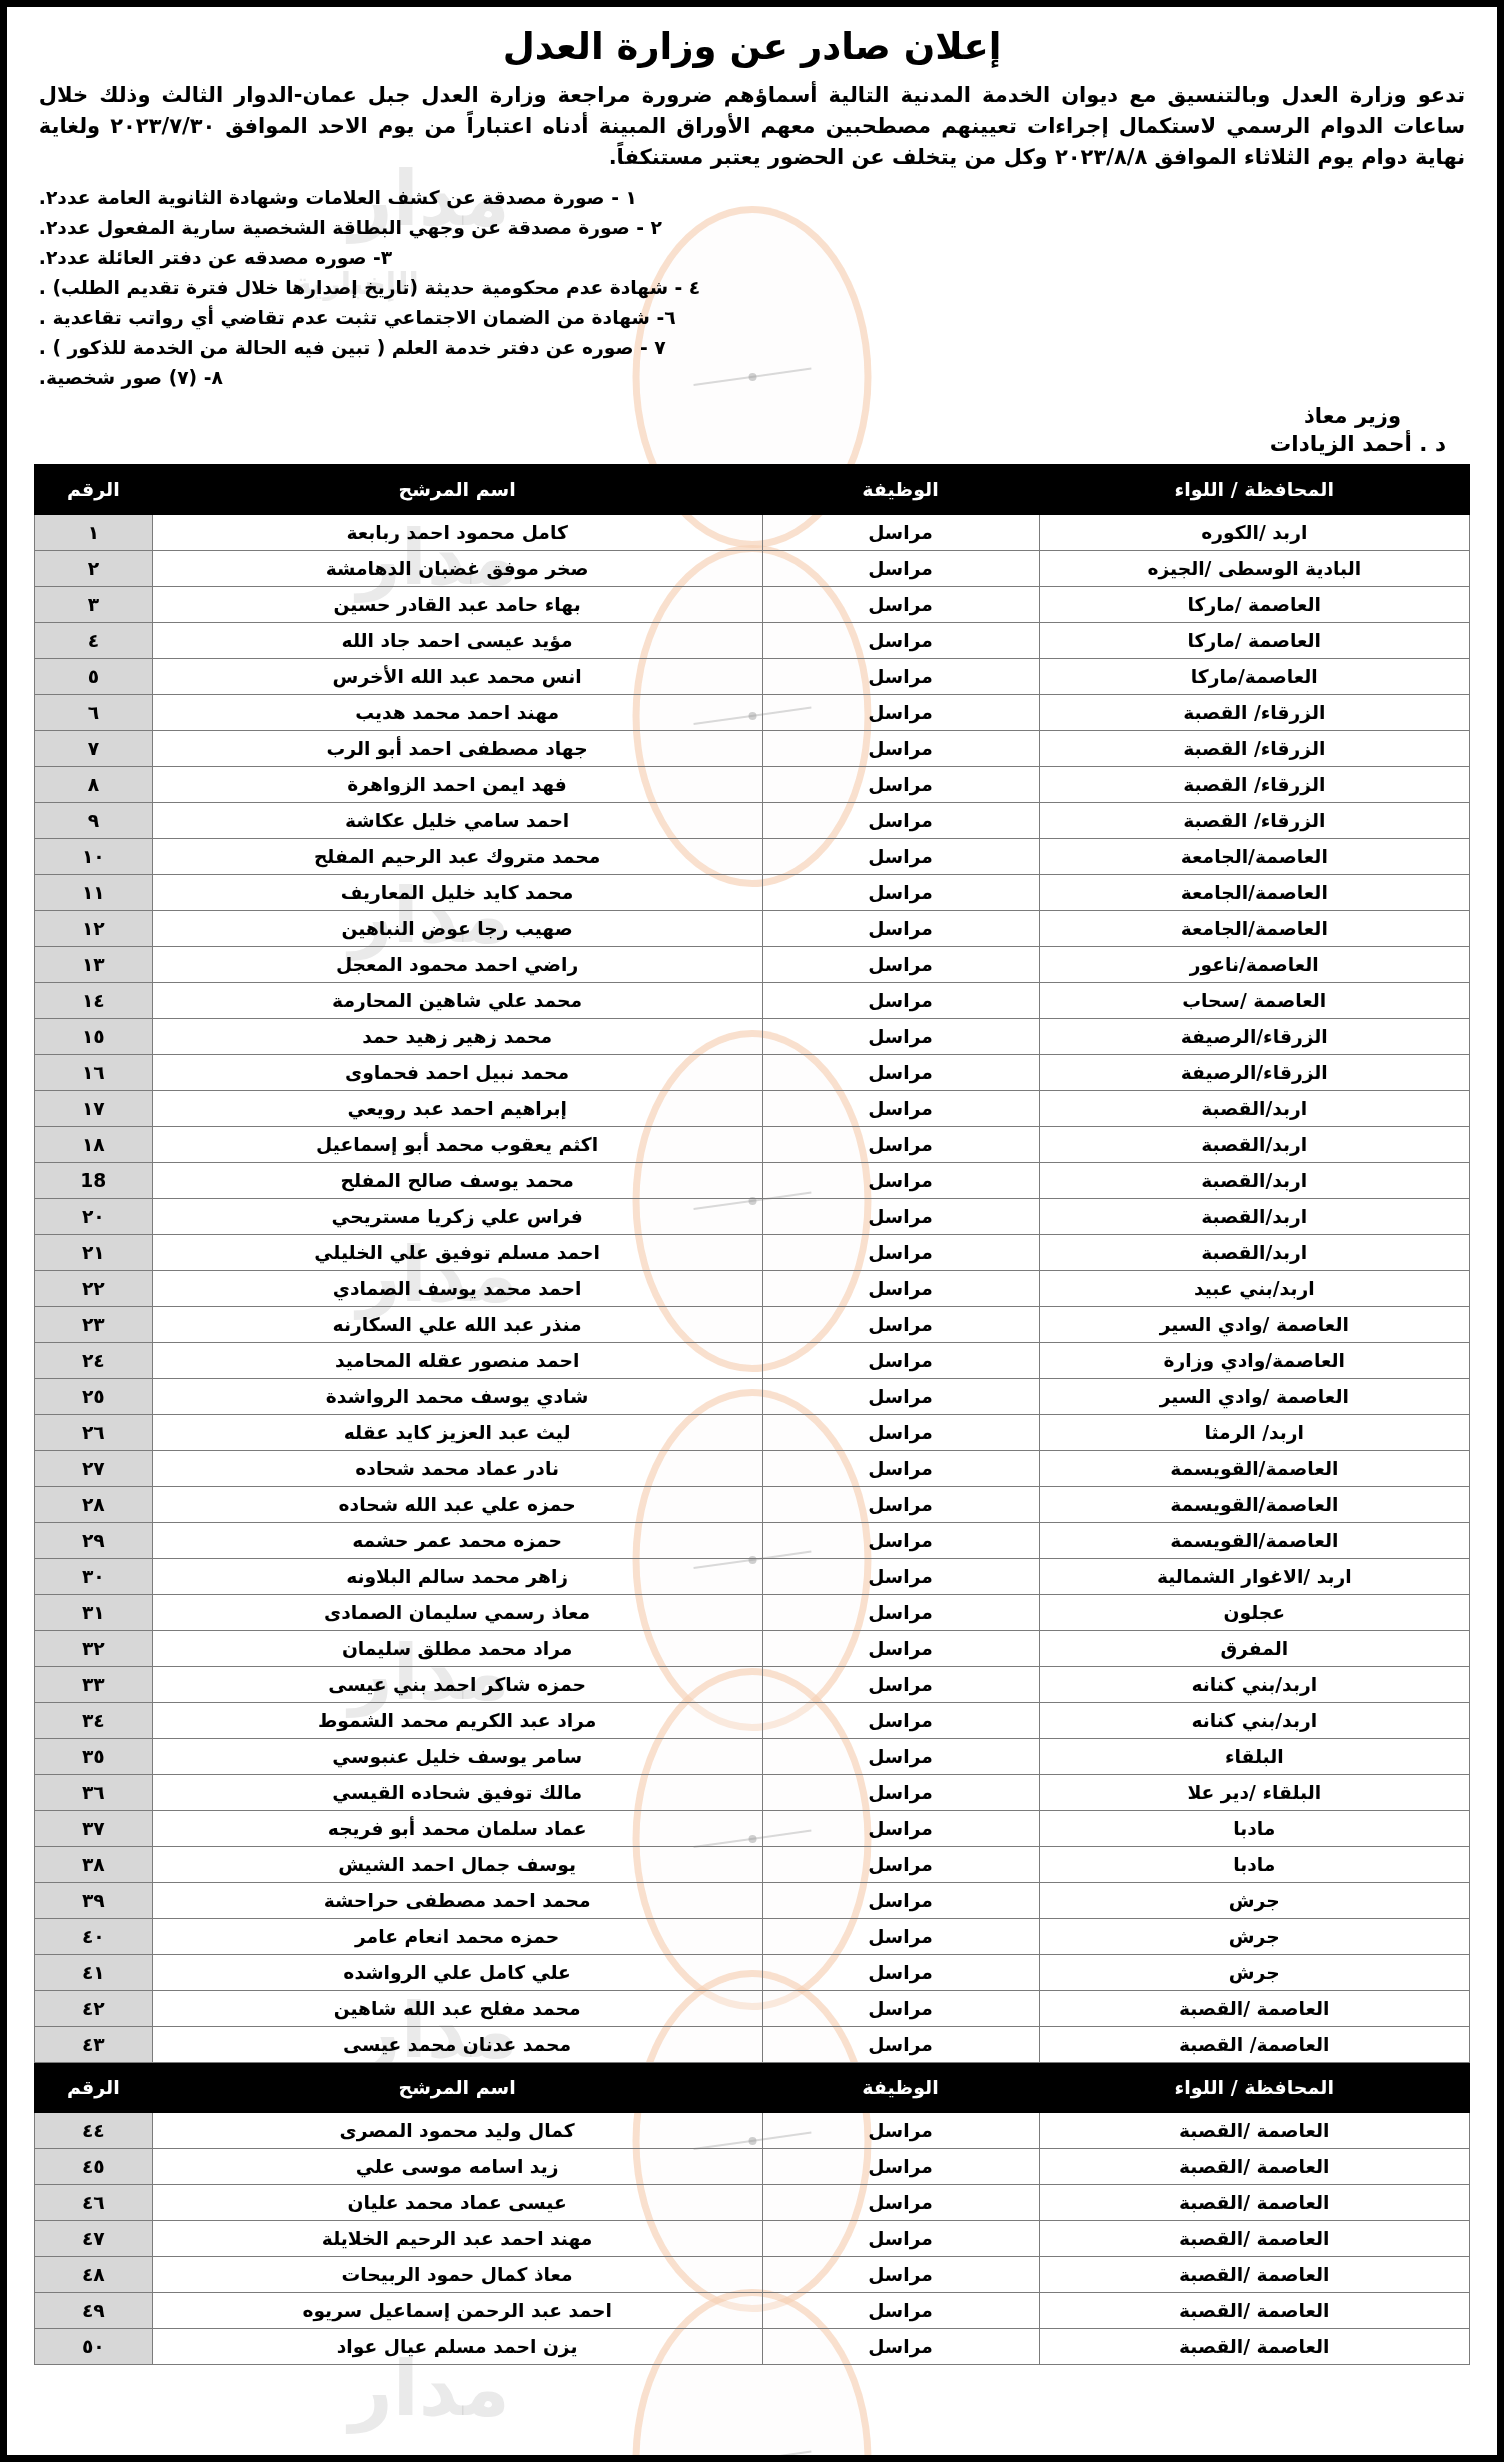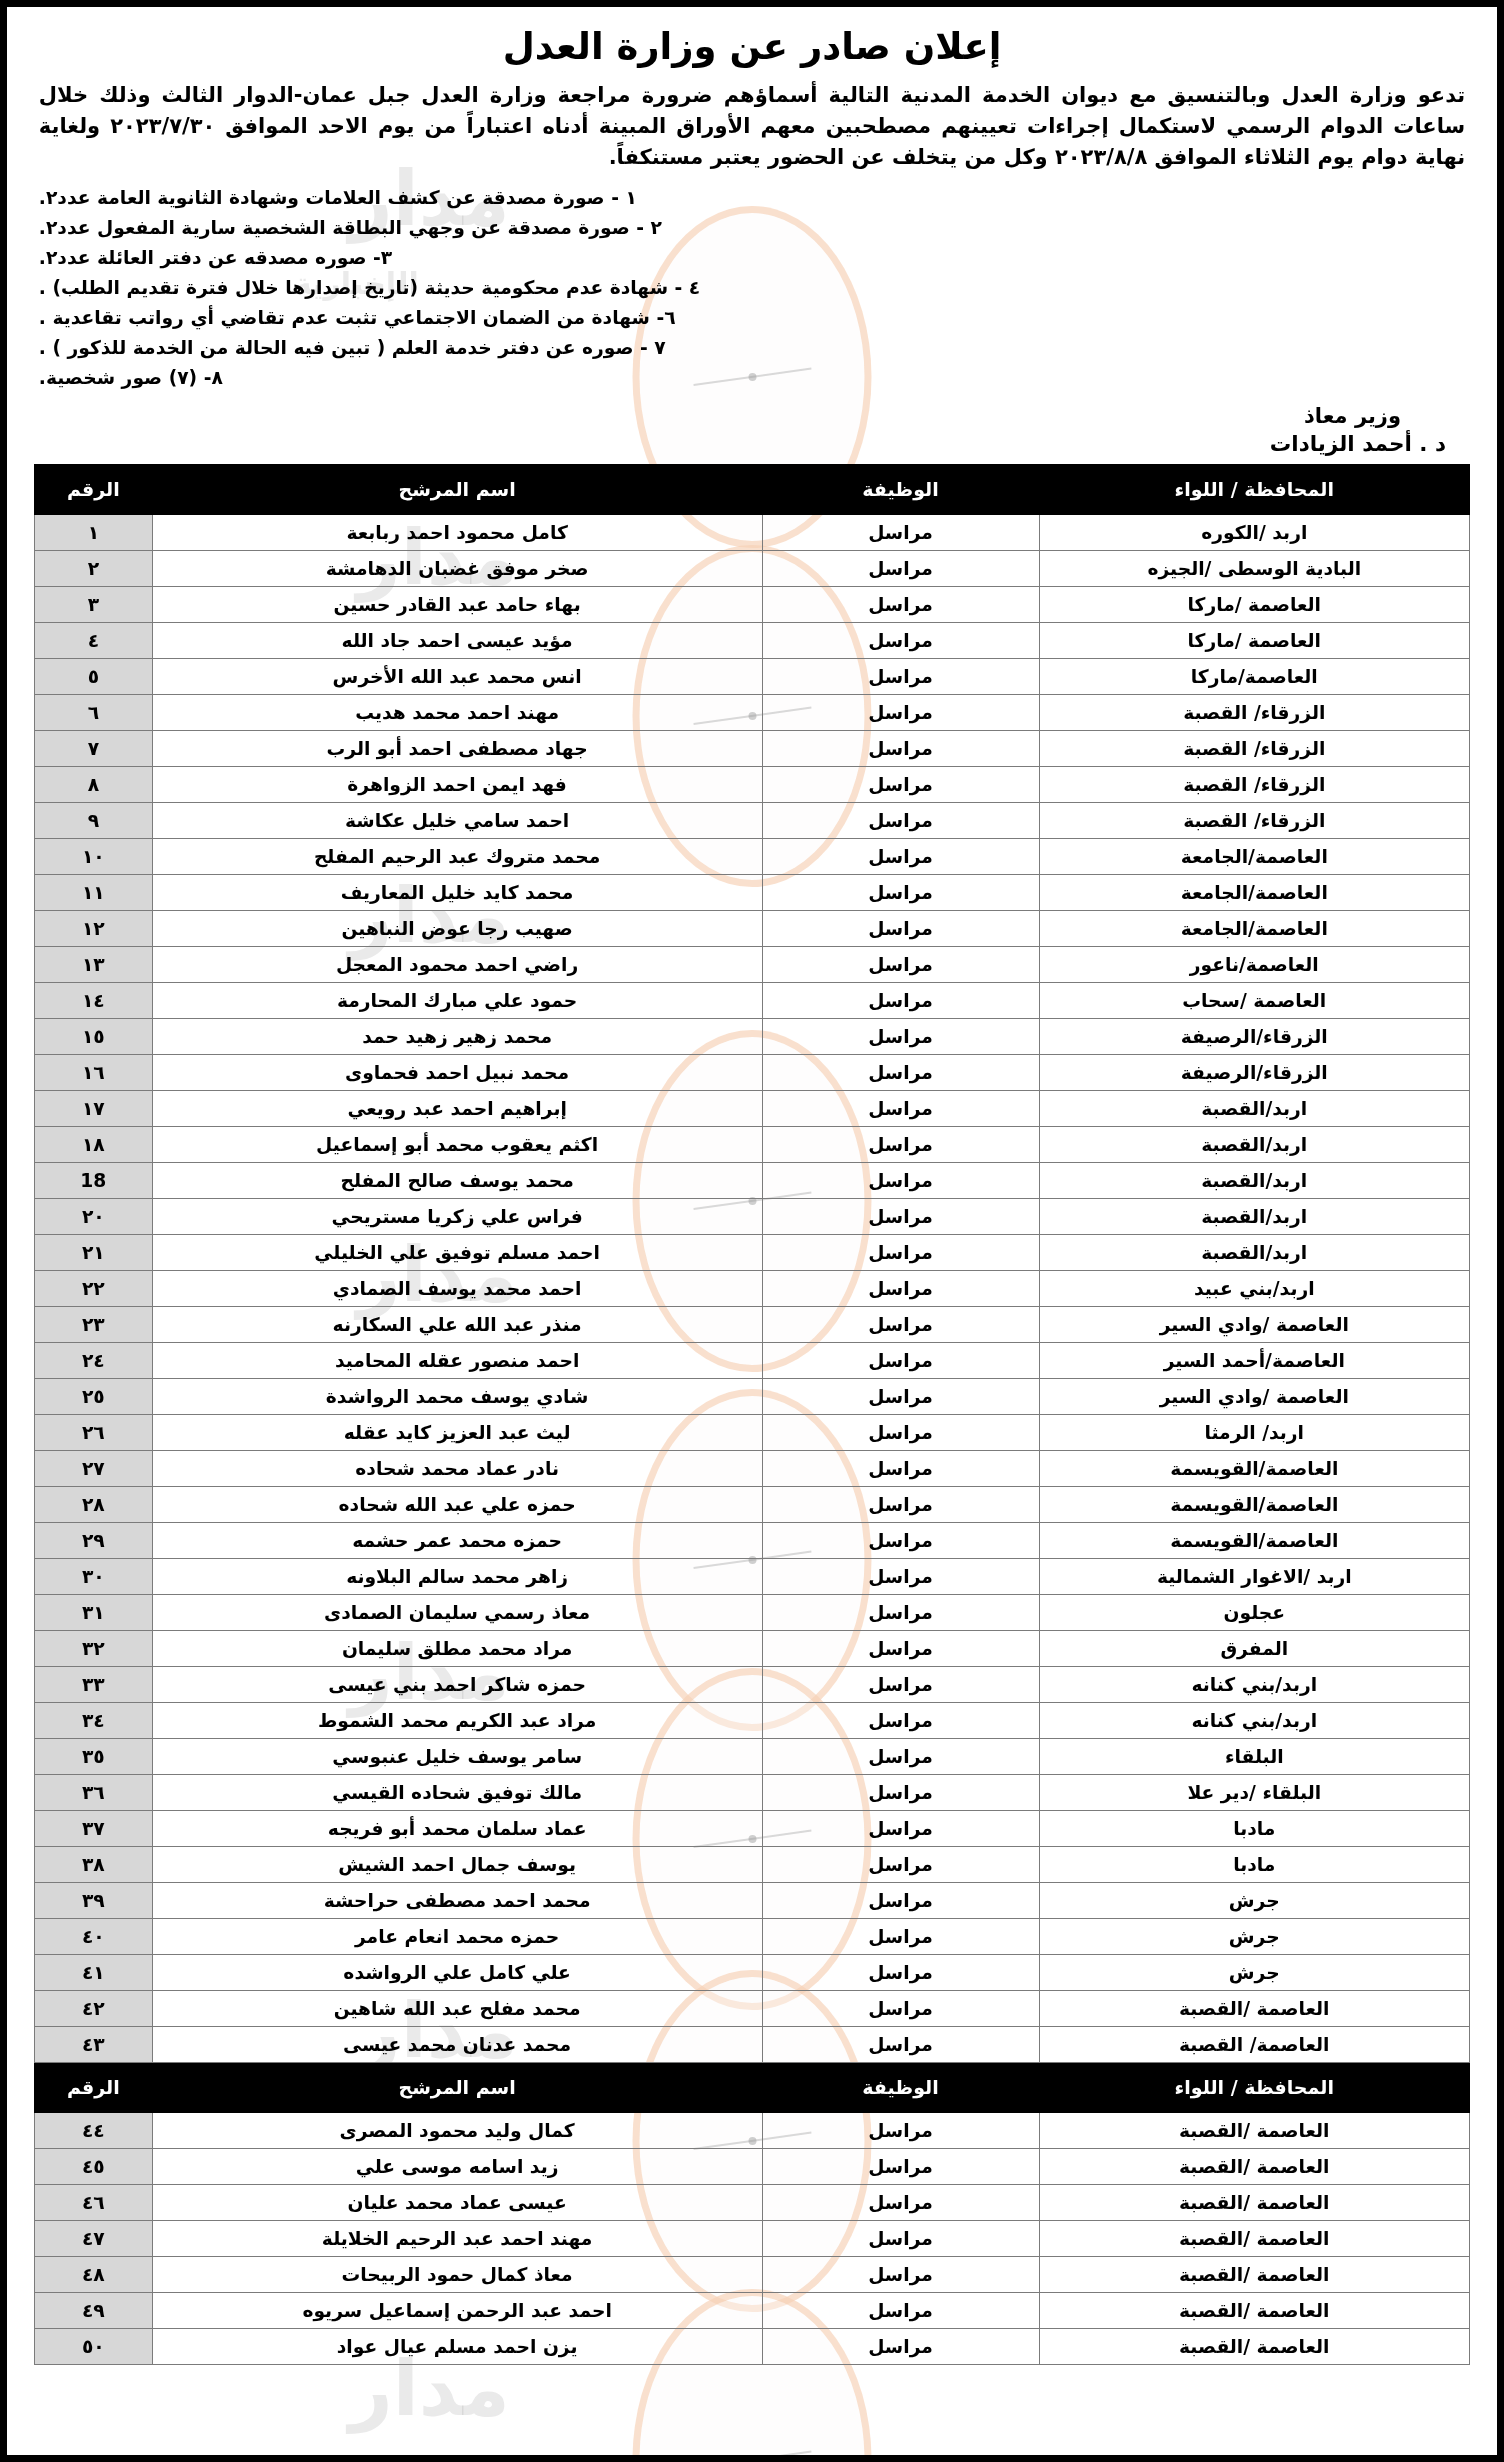--- a/index.html
+++ b/index.html
@@ -308,21 +308,21 @@
         </tr>
         <tr>
           <td class="cell-gov">العاصمة/ناعور</td>
           <td class="cell-job">مراسل</td>
           <td class="cell-name">راضي احمد محمود المعجل</td>
           <td class="cell-num">١٣</td>
         </tr>
         <tr>
           <td class="cell-gov">العاصمة /سحاب</td>
           <td class="cell-job">مراسل</td>
-          <td class="cell-name">حمود علي مبارك المحارمة</td>
+          <td class="cell-name">محمد علي شاهين المحارمة</td>
           <td class="cell-num">١٤</td>
         </tr>
         <tr>
           <td class="cell-gov">الزرقاء/الرصيفة</td>
           <td class="cell-job">مراسل</td>
           <td class="cell-name">محمد زهير زهيد حمد</td>
           <td class="cell-num">١٥</td>
         </tr>
         <tr>
           <td class="cell-gov">الزرقاء/الرصيفة</td>
@@ -366,21 +366,21 @@
           <td class="cell-name">احمد محمد يوسف الصمادي</td>
           <td class="cell-num">٢٢</td>
         </tr>
         <tr>
           <td class="cell-gov">العاصمة /وادي السير</td>
           <td class="cell-job">مراسل</td>
           <td class="cell-name">منذر عبد الله علي السكارنه</td>
           <td class="cell-num">٢٣</td>
         </tr>
         <tr>
-          <td class="cell-gov">العاصمة/أحمد السير</td>
+          <td class="cell-gov">العاصمة/وادي وزارة</td>
           <td class="cell-job">مراسل</td>
           <td class="cell-name">احمد منصور عقله المحاميد</td>
           <td class="cell-num">٢٤</td>
         </tr>
         <tr>
           <td class="cell-gov">العاصمة /وادي السير</td>
           <td class="cell-job">مراسل</td>
           <td class="cell-name">شادي يوسف محمد الرواشدة</td>
           <td class="cell-num">٢٥</td>
         </tr>

